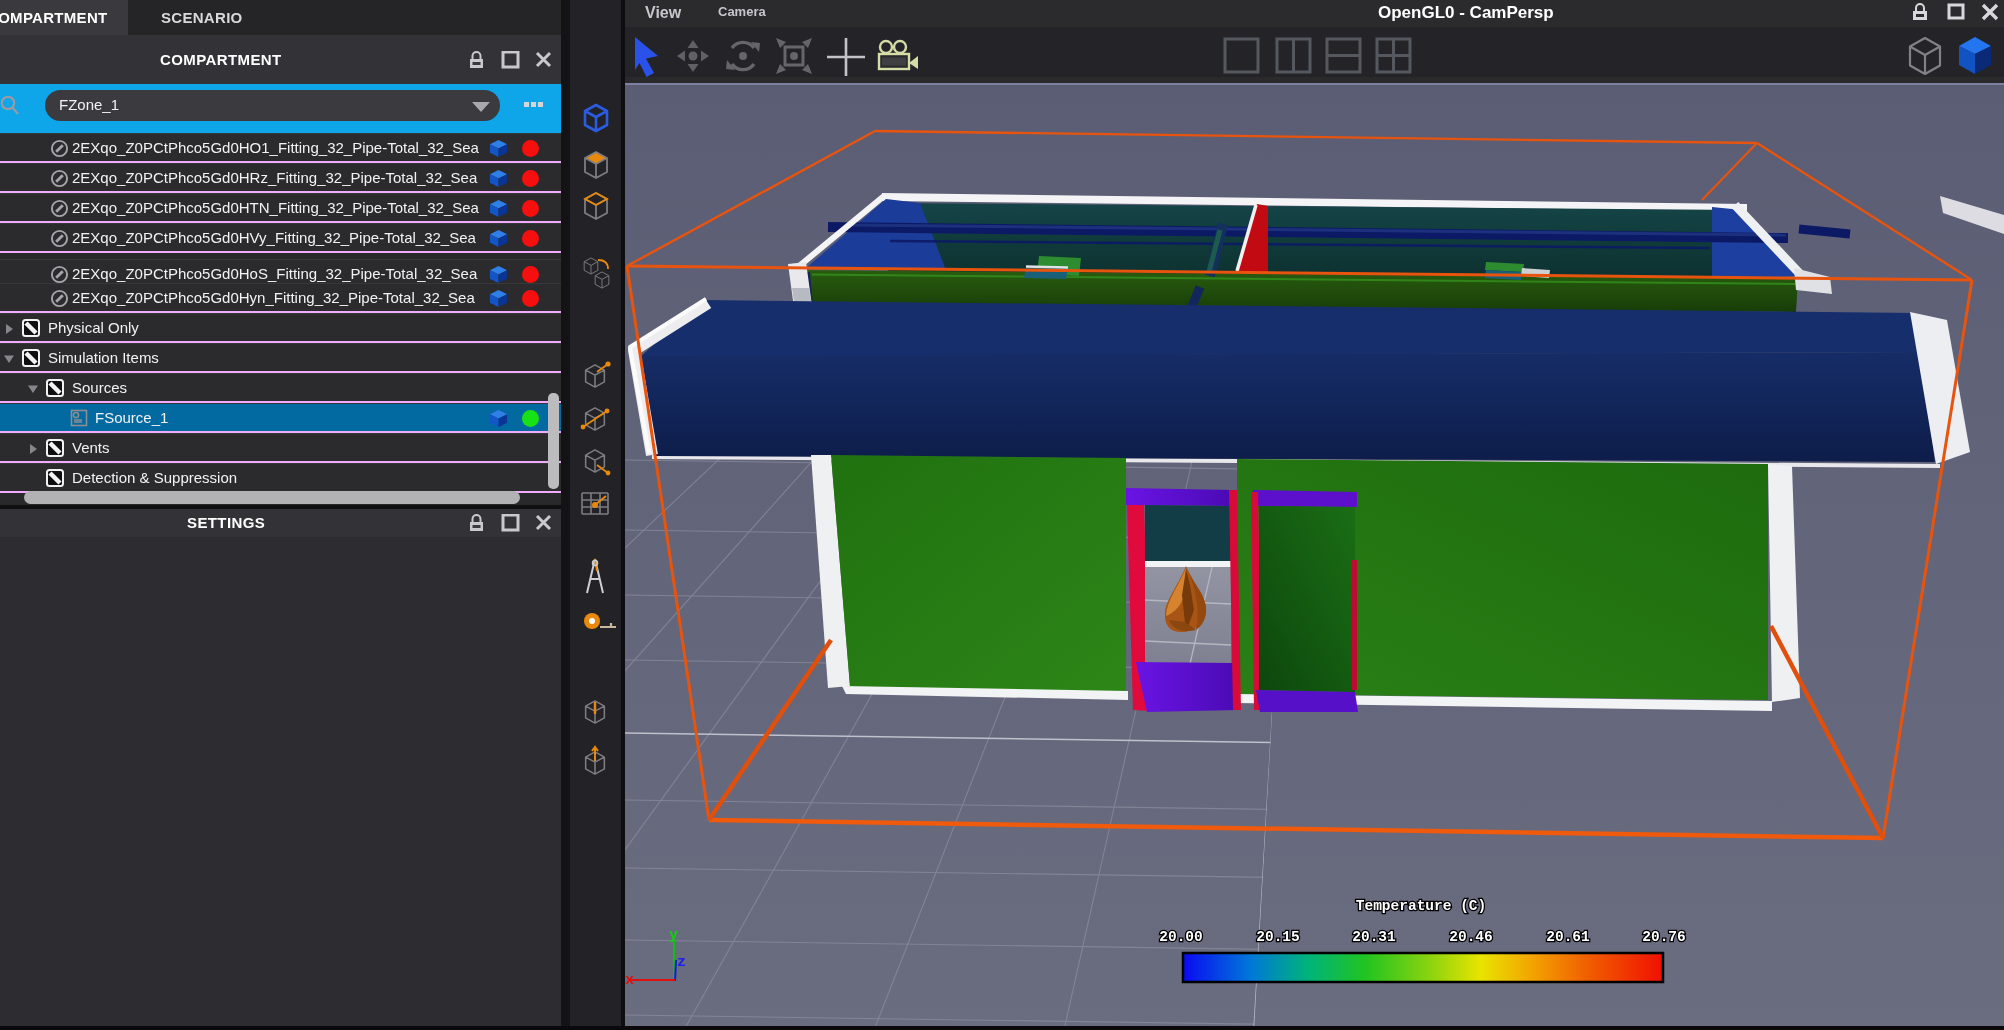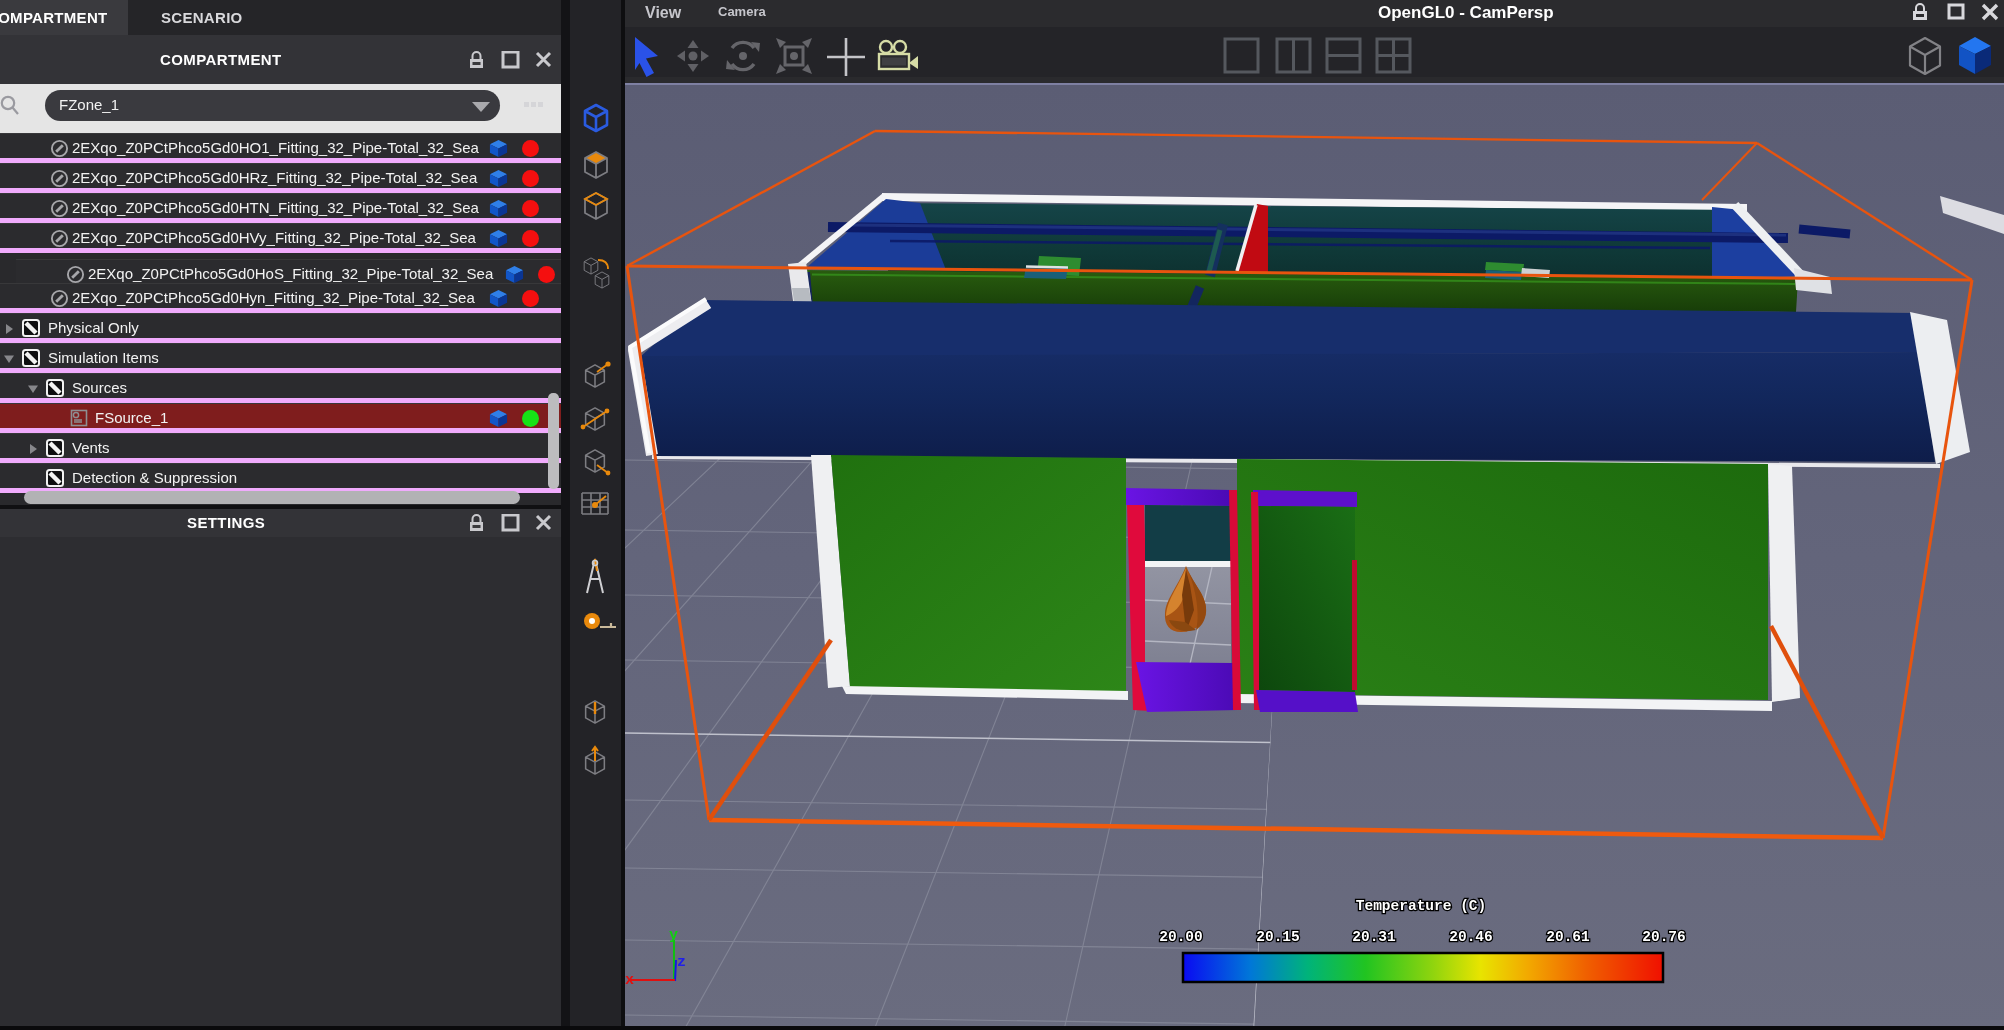--- a/index.html
+++ b/index.html
@@ -1,19 +1,19 @@
 <!DOCTYPE html>
 <html><head>
 <meta charset="utf-8">
 <style>
 * { margin:0; padding:0; box-sizing:border-box; }
 body { font-family:"Liberation Sans", sans-serif; background:#0d0d0f; }
 #app { position:relative; width:2004px; height:1030px; overflow:hidden; background:#0d0d0f; }
 .abs { position:absolute; }
-.trow { position:absolute; left:0; width:561px; height:30px; background:#2b2b2e; border-top:1px solid #38383a; border-bottom:5px solid #f0abfc;text-decoration:underline; }
+.trow { position:absolute; left:0; width:561px; height:30px; background:#2b2b2e; border-top:1px solid #38383a; border-bottom:2px solid #f0abfc;text-decoration:underline; }
 .pic { position:absolute; left:50px; top:5px; width:19px; height:19px; }
 .ptxt { position:absolute; left:72px; top:5px; width:417px; height:20px; overflow:hidden; white-space:nowrap; font-size:15px; color:#f2f2f2; }
 .ttxt { position:absolute; top:5px; font-size:15px; color:#f2f2f2; white-space:nowrap; }
 .cube { position:absolute; left:488px; top:4px; width:21px; height:21px; }
 .dot { position:absolute; left:522px; top:6px; width:17px; height:17px; border-radius:50%; }
 .exp { position:absolute; top:8px; width:14px; height:14px; }
 .bw { position:absolute; top:5px; width:18px; height:18px; }
 </style>
 </head>
 <body>
@@ -35,21 +35,21 @@
       <g stroke="#c9c9cd" fill="none" stroke-width="2">
         <rect x="2" y="8" width="13" height="9" fill="#c9c9cd" stroke="none"></rect>
         <rect x="4.5" y="11" width="8" height="3" fill="#3a3a3d" stroke="none"></rect>
         <path d="M4.5 8 V5 a4 4 0 0 1 8 0 V8"></path>
         <rect x="35" y="1" width="15" height="15" stroke-width="3"></rect>
         <path d="M69 2 L82 15 M82 2 L69 15" stroke-width="3"></path>
       </g>
     </svg>
   </div>
 
-  <div class="abs" style="left:0;top:84px;width:561px;height:49px;background:#e5e5e5;">
+  <div class="abs" style="left:0;top:84px;width:561px;height:49px;background:#0ea5e9;">
     <svg class="abs" style="left:0;top:10px;" width="22" height="26" viewBox="0 0 22 26">
           <circle cx="8" cy="9" r="6.2" fill="none" stroke="#9a9aa0" stroke-width="2.2"></circle>
           <path d="M12.5 13.5 L18 20" stroke="#9a9aa0" stroke-width="2.2"></path>
         </svg>
     <div class="abs" style="left:45px;top:6px;width:455px;height:31px;border-radius:16px;background:#3a3a3f;">
       <div style="position:absolute;left:14px;top:6px;font-size:15px;color:#f2f2f2;">FZone_1</div>
       <svg class="abs" style="left:426px;top:11px;" width="20" height="12">
             <polygon points="1,1 19,1 10,11" fill="#a9a9ad"></polygon>
           </svg>
     </div>
@@ -106,21 +106,21 @@
             <path d="M13.5 6.5 L6.5 13.5" stroke="#a6a6aa" stroke-width="3"></path>
           </svg>
           <div class="ptxt">2EXqo_Z0PCtPhco5Gd0HVy_Fitting_32_Pipe-Total_32_Sea</div>
           <svg class="cube" viewBox="0 0 22 22">
             <polygon points="11,2 20,6.5 11,11 2,6.5" fill="#2f7fe8"></polygon>
             <polygon points="2,6.5 11,11 11,20 2,15.5" fill="#1256c8"></polygon>
             <polygon points="20,6.5 11,11 11,20 20,15.5" fill="#0a3594"></polygon>
           </svg>
           <div class="dot" style="background:#f50f0f;"></div>
         </div>
-    <div class="trow" style="top:126px;margin-left:16px;">
+    <div class="trow" style="top:126px;">
           <svg class="pic" viewBox="0 0 20 20">
             <circle cx="10" cy="10" r="8" fill="none" stroke="#a6a6aa" stroke-width="2"></circle>
             <path d="M13.5 6.5 L6.5 13.5" stroke="#a6a6aa" stroke-width="3"></path>
           </svg>
           <div class="ptxt">2EXqo_Z0PCtPhco5Gd0HoS_Fitting_32_Pipe-Total_32_Sea</div>
           <svg class="cube" viewBox="0 0 22 22">
             <polygon points="11,2 20,6.5 11,11 2,6.5" fill="#2f7fe8"></polygon>
             <polygon points="2,6.5 11,11 11,20 2,15.5" fill="#1256c8"></polygon>
             <polygon points="20,6.5 11,11 11,20 20,15.5" fill="#0a3594"></polygon>
           </svg>
@@ -162,21 +162,21 @@
     <div class="trow" style="top:240px;">
           <svg class="exp" style="left:26px;" viewBox="0 0 14 14">
             <polygon points="2,3.5 12,3.5 7,11" fill="#87878b"></polygon>
           </svg>
           <svg class="bw" style="left:46px;" viewBox="0 0 18 18">
             <rect x="1" y="1" width="16" height="16" rx="2.5" fill="#0e0e10" stroke="#f2f2f2" stroke-width="2"></rect>
             <path d="M4 4 L14 14" stroke="#f2f2f2" stroke-width="4.5"></path>
           </svg>
           <div class="ttxt" style="left:72px;">Sources</div>
         </div>
-    <div class="trow" style="top:270px;background:#7f1d1d;">
+    <div class="trow" style="top:270px;background:#0369a1;">
           <svg class="bw" style="left:70px;" viewBox="0 0 18 18">
             <rect x="1.5" y="1.5" width="15" height="15" fill="none" stroke="#8e8e92" stroke-width="1.6"></rect>
             <circle cx="6" cy="6" r="2.6" fill="none" stroke="#8e8e92" stroke-width="1.5"></circle>
             <path d="M4 13 h8 M4 11 h8" stroke="#8e8e92" stroke-width="1.4"></path>
           </svg>
           <div class="ttxt" style="left:95px;">FSource_1</div>
           <svg class="cube" viewBox="0 0 22 22">
             <polygon points="11,2 20,6.5 11,11 2,6.5" fill="#2f7fe8"></polygon>
             <polygon points="2,6.5 11,11 11,20 2,15.5" fill="#1256c8"></polygon>
             <polygon points="20,6.5 11,11 11,20 20,15.5" fill="#0a3594"></polygon>

